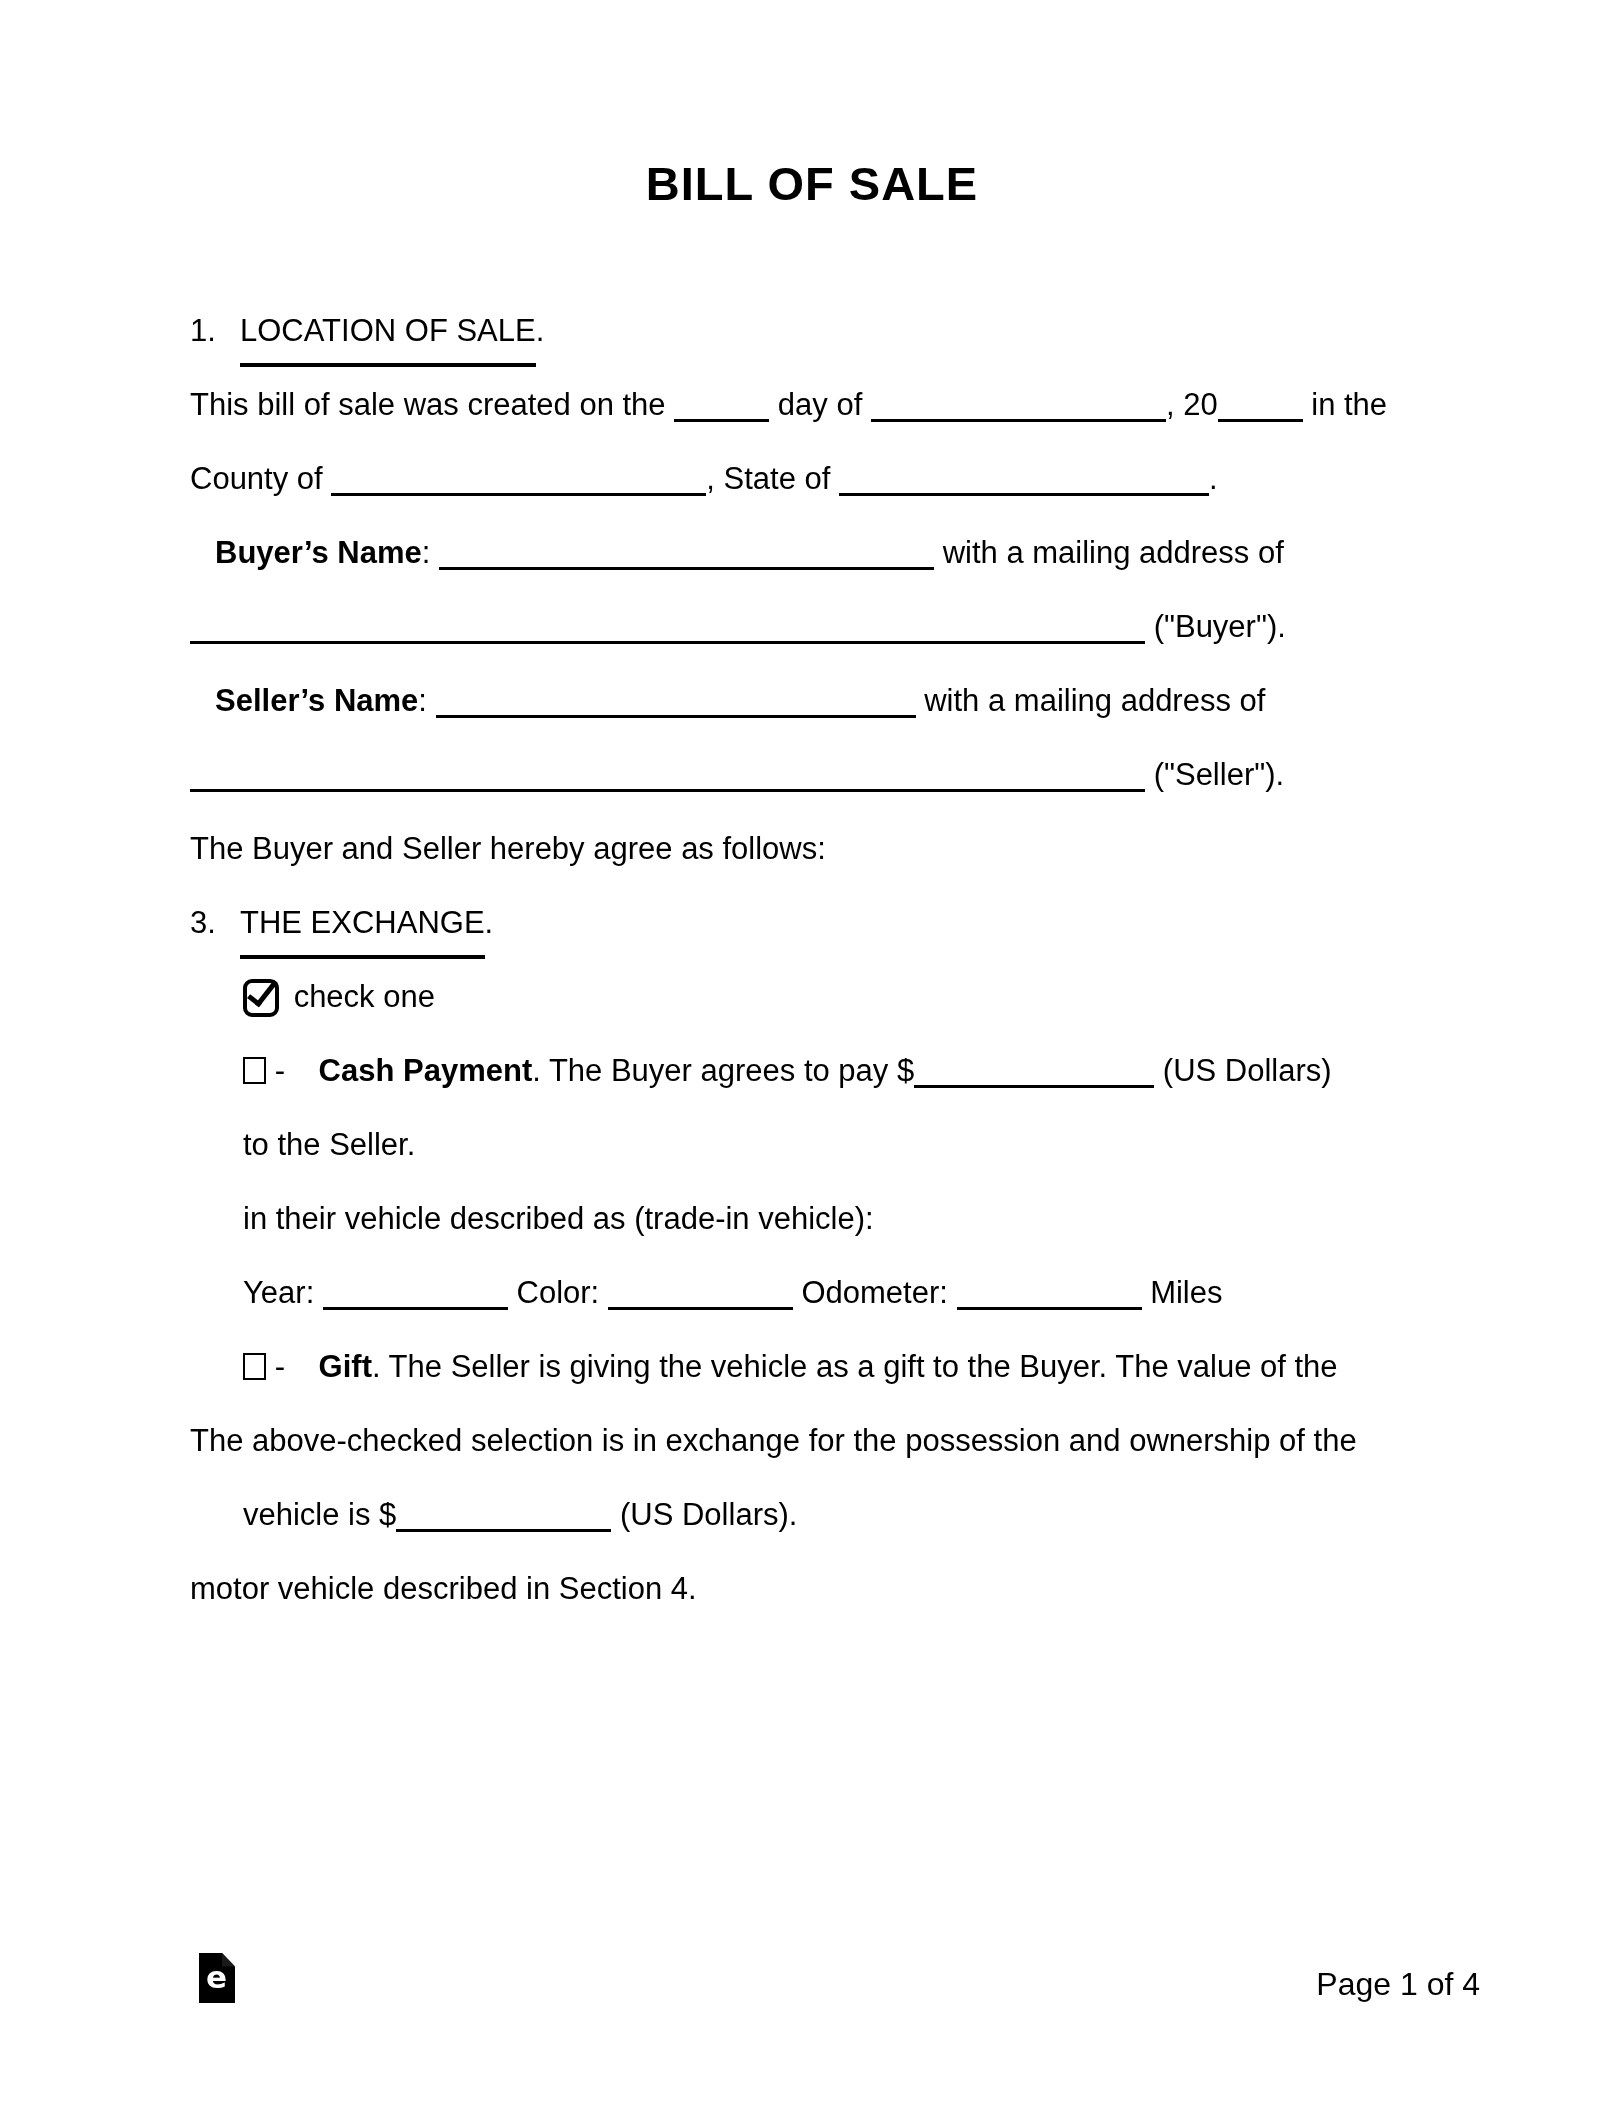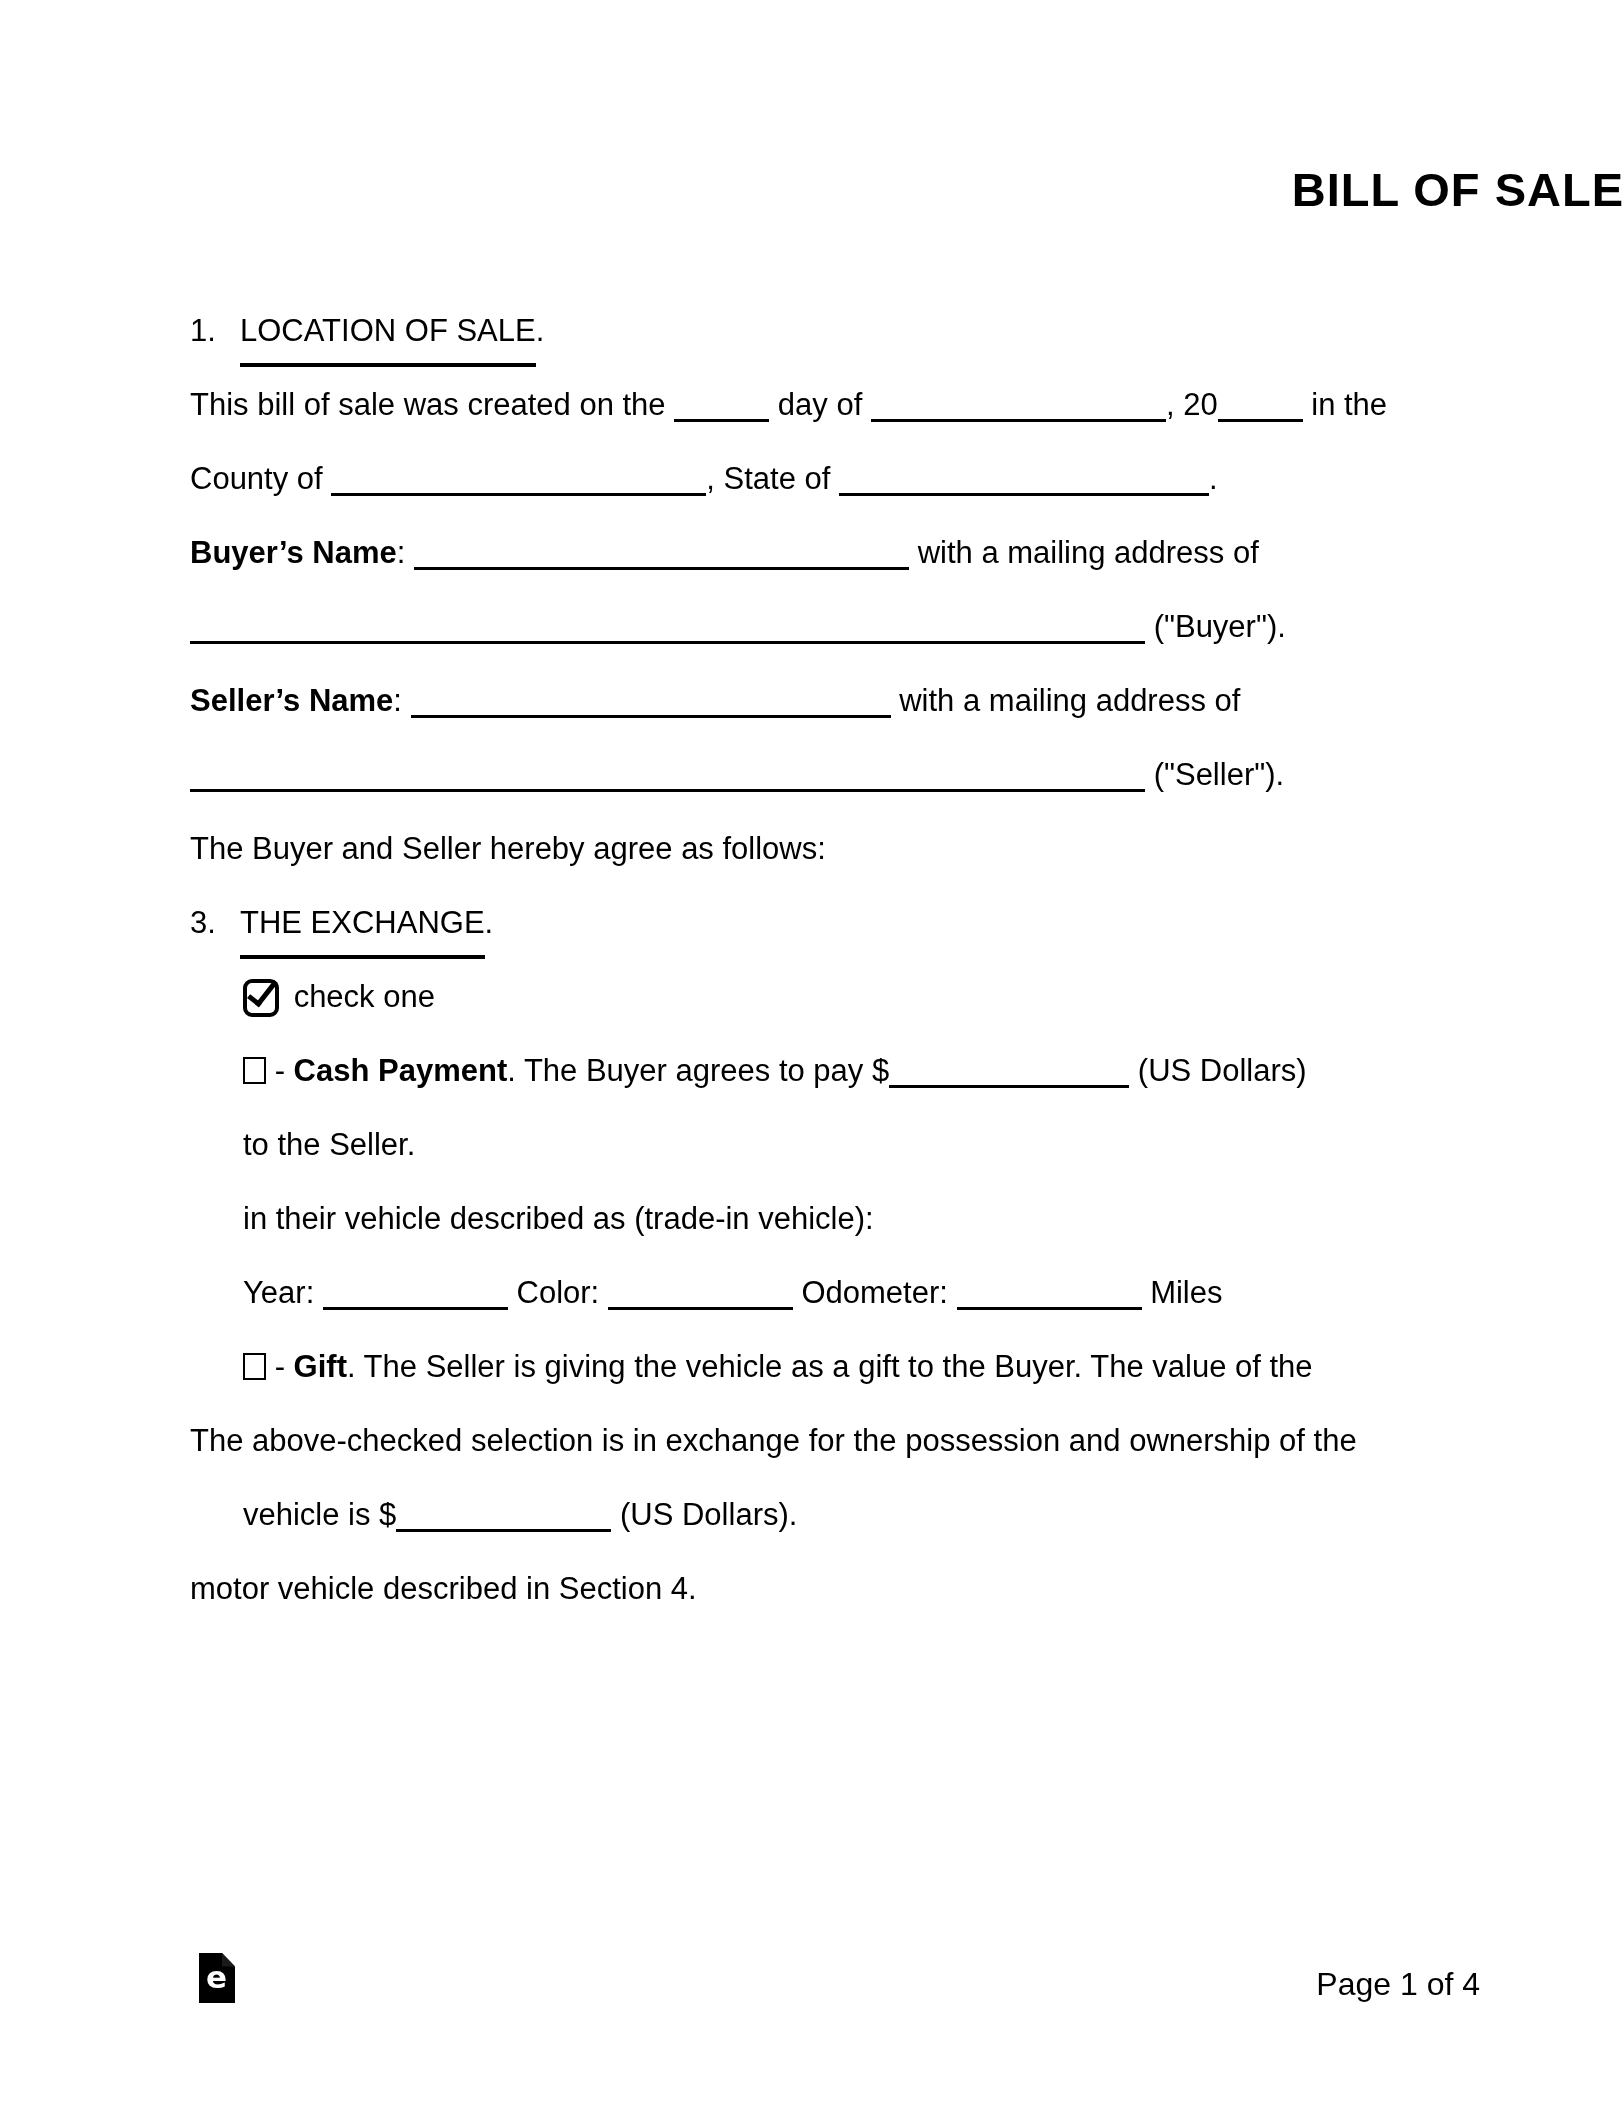--- a/index.html
+++ b/index.html
@@ -5,34 +5,34 @@
   html,body { margin:0; padding:0; background:#e8e8e8; }
   .page {
     position:relative;
     width:1624px; height:2101px;
     background:#ffffff;
     font-family:"Liberation Sans", sans-serif;
     color:#000000;
     overflow:hidden;
   }
   .doc-title {
-    position:absolute; top:162px; left:0; right:0;
-    text-align:right;
+    position:absolute; top:156px; left:0; right:0;
+    text-align:center;
     font-size:47px; font-weight:bold;
     letter-spacing:1px;
   }
   .content {
     position:absolute; top:294px; left:190px; right:140px;
     font-size:31px;
   }
   .line { height:74px; line-height:74px; white-space:nowrap; }
   .indent { padding-left:53px; }
   .num { display:inline-block; width:50px; }
   .hul { border-bottom:4px solid #000; padding-bottom:15px; }
-  b { font-weight:bold; }
+  b { font-weight:bold;margin-left:25px; }
   
   .bl {
     display:inline-block;
     height:28px;
     border-bottom:3px solid #000;
     vertical-align:-7px;
   }
   
   .cb {
     display:inline-block;

